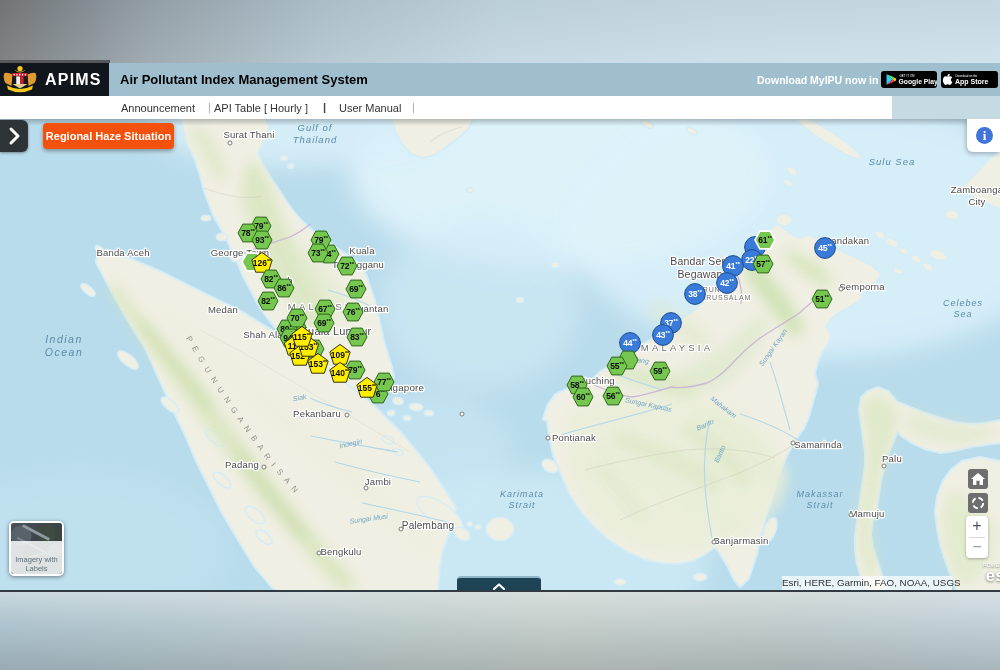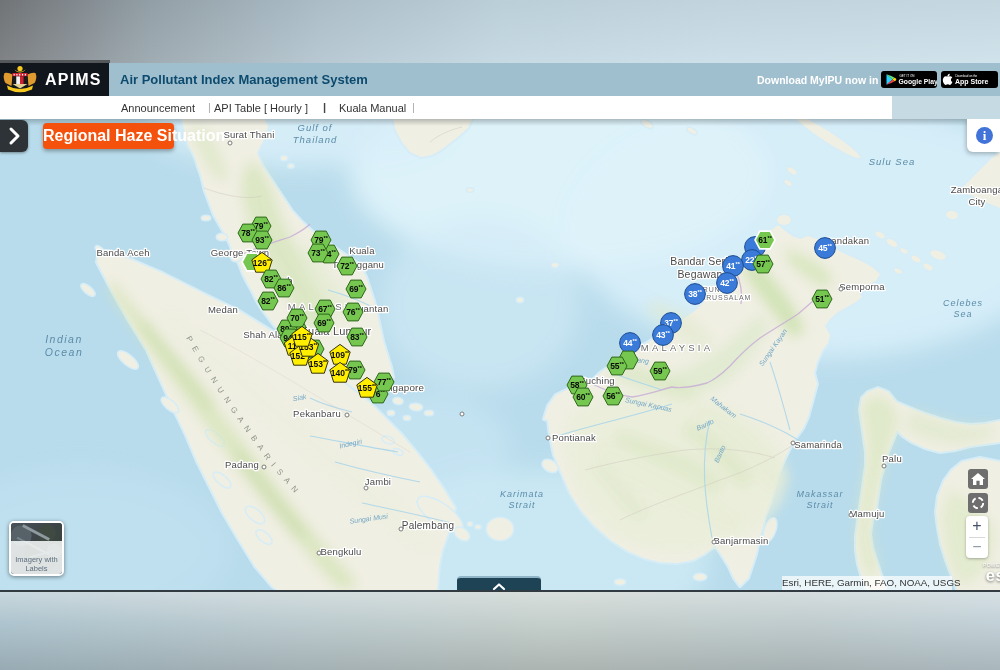--- a/index.html
+++ b/index.html
@@ -9,21 +9,21 @@
 #topstrip .v{position:absolute;left:0;top:0;width:100%;height:100%;
  background:linear-gradient(to bottom,rgba(0,0,0,0.04),rgba(255,255,255,0.08));}
 #topstrip .d{position:absolute;left:0;top:60px;width:110px;height:3px;background:#55585b;}
 #botstrip{position:absolute;left:0;top:590px;width:1000px;height:80px;border-top:2.5px solid #323b41;box-sizing:border-box;
  background:linear-gradient(to right,#aec4ce 0%,#bccbcf 30%,#c5cfcb 55%,#c0ccce 80%,#c2d1d7 100%);}
 #botstrip .v{position:absolute;left:0;top:0;width:100%;height:100%;
  background:linear-gradient(to bottom,rgba(255,255,255,0.33) 0%,rgba(255,255,255,0) 40%,rgba(0,0,0,0.13) 100%);}
 #hdr{position:absolute;left:0;top:63px;width:1000px;height:33px;background:#a0bfce;}
 #logobox{position:absolute;left:0;top:0px;width:109px;height:33px;background:#11161c;}
 #apims{position:absolute;left:45px;top:8px;color:#fff;font-weight:bold;font-size:16px;letter-spacing:1.2px;text-align:center;}
-#title{position:absolute;left:120px;top:9px;color:#0c4a6e;font-weight:bold;font-size:13px;}
+#title{position:absolute;left:120px;top:9px;color:#000000;font-weight:bold;font-size:13px;}
 #dl{position:absolute;left:757px;top:11px;color:#fff;font-weight:bold;font-size:10.5px;}
 .badge{position:absolute;top:7.5px;height:17px;background:#000;border-radius:3px;color:#fff;overflow:hidden;}
 #nav{position:absolute;left:0;top:96px;width:892px;height:23px;background:#fff;font-size:11px;color:#333;}
 #nav span.it{position:absolute;top:6px;}
 #nav span.sep{position:absolute;top:5px;color:#aaa;}
 #nav span.sepb{position:absolute;top:5px;color:#444;font-weight:bold;}
 #map{position:absolute;left:0;top:119px;width:1000px;height:471px;background:#b9dcec;overflow:hidden;}
 #mapshadow{position:absolute;left:0;top:0;width:1000px;height:7px;background:linear-gradient(to bottom,rgba(50,60,65,0.30),rgba(50,60,65,0));z-index:30;}
 </style>
 </head>
@@ -80,21 +80,21 @@
         <text x="14.5" y="6" font-size="2.9" fill="#fff" font-family="Liberation Sans,sans-serif">Download on the</text>
         <text x="14" y="13.3" font-size="7" font-weight="bold" fill="#fff" font-family="Liberation Sans,sans-serif">App Store</text>
       </svg>
     </div>
   </div>
   <div id="nav">
     <span class="it" style="left:121px;">Announcement</span>
     <span class="sep" style="left:208px;">|</span>
     <span class="it" style="left:214px;">API Table [ Hourly ]</span>
     <span class="sepb" style="left:323px;">|</span>
-    <span class="it" style="left:339px;">Kuala Manual</span>
+    <span class="it" style="left:339px;">User Manual</span>
     <span class="sep" style="left:412px;">|</span>
   </div>
   <div id="map">
     <div id="mapshadow"></div>
 <svg width="1000" height="471" viewBox="0 0 1000 471" style="position:absolute;left:0;top:0;">
 <defs>
 <filter id="bl6" x="-40%" y="-40%" width="180%" height="180%">
             <feGaussianBlur stdDeviation="6"></feGaussianBlur>
           </filter>
 <filter id="bl12" x="-60%" y="-60%" width="220%" height="220%">
@@ -498,21 +498,21 @@
 <g transform="translate(613 277)">
           <use href="#hx" fill="#75c750" stroke="#2e661b" stroke-width="1"></use>
           <text x="0" y="3" text-anchor="middle" font-family="Liberation Sans, sans-serif" font-weight="bold" font-size="8.5" fill="#0a0a0a">56<tspan font-size="5.5" dy="-3">**</tspan></text>
         </g>
 </svg>
 
 <div style="position:absolute;left:0;top:1px;width:28px;height:32px;background:#2e3338;border-radius:0 6px 6px 0;z-index:40;box-shadow:0 1px 3px rgba(0,0,0,0.4);">
 <svg width="28" height="32">
           <polyline points="11,9 18,16 11,23" fill="none" stroke="#fff" stroke-width="3" stroke-linecap="round" stroke-linejoin="round"></polyline>
         </svg></div>
-<div style="position:absolute;left:43px;top:3.5px;width:131px;height:26px;background:#f4510d;border-radius:4px;z-index:40;box-shadow:0 2px 4px rgba(0,0,0,0.35);color:#fff;font-weight:bold;font-size:16px;text-align:center;line-height:26px;white-space:nowrap;">Regional Haze Situation</div>
+<div style="position:absolute;left:43px;top:3.5px;width:131px;height:26px;background:#f4510d;border-radius:4px;z-index:40;box-shadow:0 2px 4px rgba(0,0,0,0.35);color:#fff;font-weight:bold;font-size:11px;text-align:center;line-height:26px;white-space:nowrap;">Regional Haze Situation</div>
 <div style="position:absolute;left:967px;top:0;width:33px;height:33px;background:#fff;border-radius:0 0 0 6px;z-index:40;box-shadow:-1px 2px 4px rgba(0,0,0,0.25);">
 <div style="position:absolute;left:9px;top:8px;width:17px;height:17px;background:#4273d8;border-radius:50%;color:#fff;text-align:center;font-family:'Liberation Serif',serif;font-weight:bold;font-size:13px;line-height:17px;">i</div>
       </div>
 <div style="position:absolute;left:9px;top:402px;width:51px;height:51px;border:2px solid #fff;border-radius:5px;z-index:40;box-shadow:0 1px 4px rgba(0,0,0,0.45);overflow:hidden;background:#4d565c;">
 <div style="position:absolute;left:0;top:0;width:100%;height:100%;background:
 radial-gradient(circle at 20% 25%, #566168 0 18%, transparent 19%),
 radial-gradient(circle at 70% 20%, #3e4a42 0 16%, transparent 17%),
 radial-gradient(circle at 40% 60%, #37413c 0 20%, transparent 21%),
 radial-gradient(circle at 85% 55%, #59626a 0 14%, transparent 15%),
 linear-gradient(135deg,#49525a 0%,#3d4549 40%,#39443c 70%,#434c52 100%);"></div>

